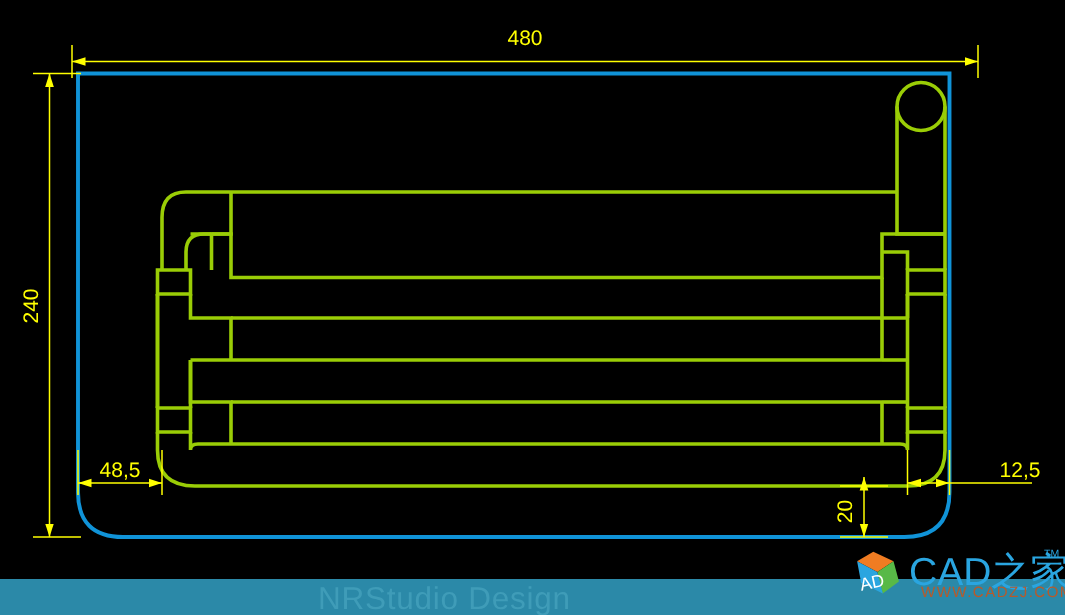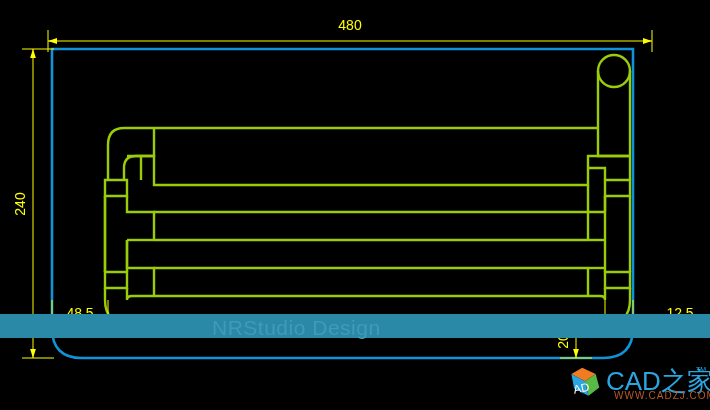--- a/index.html
+++ b/index.html
@@ -9,21 +9,21 @@
   }
   body {
     width: 710px;
     height: 410px;
     overflow: hidden;
     font-family: "Liberation Sans", sans-serif;
   }
   #stage {
     position: relative;
     width: 710px;
-    height: 338px;
+    height: 410px;
     background: #000000;
   }
   #cad-svg {
     position: absolute;
     left: 0;
     top: 0;
     display: block;
   }
   .wm-bar {
     position: absolute;

